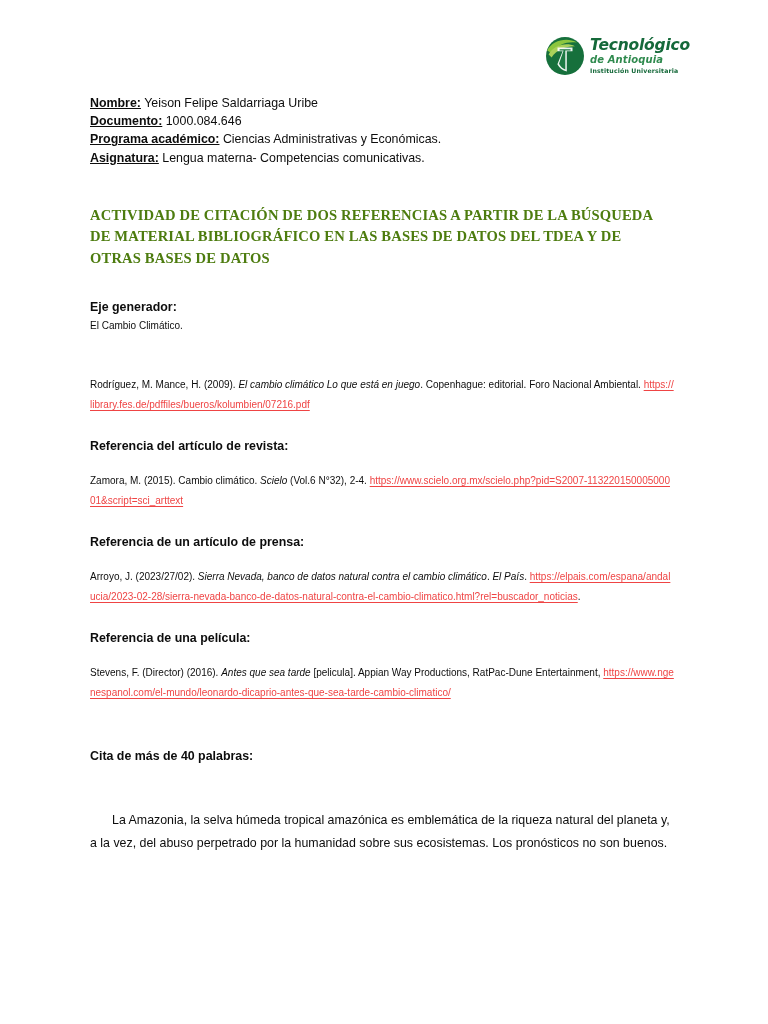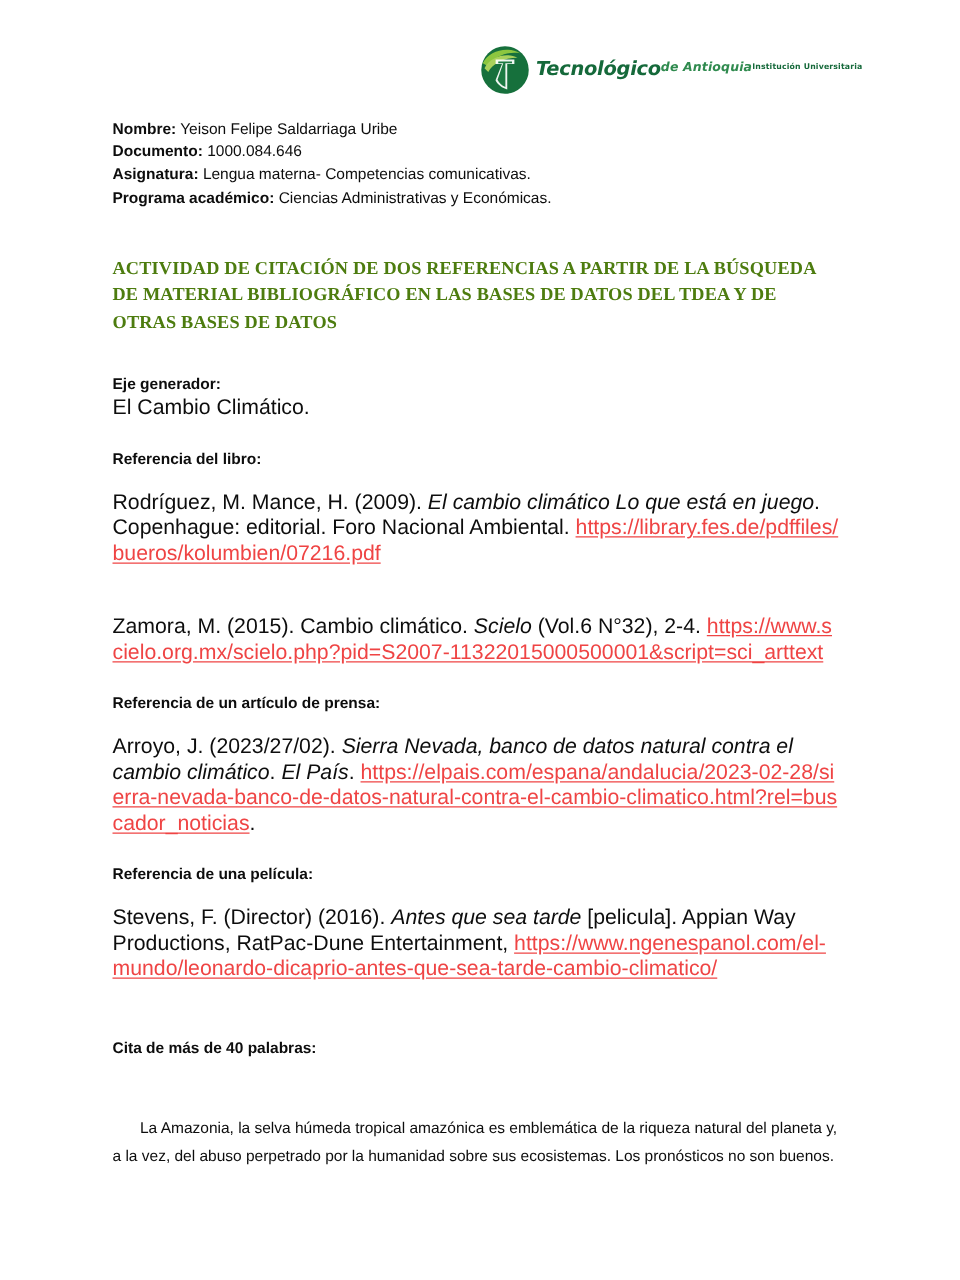--- a/index.html
+++ b/index.html
@@ -33,21 +33,21 @@
     gap: 5px;
   }
   .logo-emblem {
     width: 40px;
     height: 40px;
     flex: 0 0 auto;
     display: block;
   }
   .logo-words {
     display: flex;
-    flex-direction: row;
+    flex-direction: column;
     justify-content: flex-start;
     line-height: 1;
   }
   .logo-line1 {
     font-family: "DejaVu Sans", sans-serif;
     font-weight: bold;
     font-style: italic;
     font-size: 15.5px;
     letter-spacing: -0.2px;
     color: #15693a;
@@ -77,41 +77,41 @@
     top: 94px;
     width: 584px;
   }
 
   .meta-line {
     font-size: 12.4px;
     line-height: 18.2px;
     color: #0d0d0d;
     white-space: nowrap;
   }
-  .meta-line b { font-weight: bold; }
+  .meta-line b { font-weight: bold; text-decoration: underline; }
 
   .doc-title {
     font-family: "Liberation Serif", serif;
     font-weight: bold;
     font-size: 14.6px;
     line-height: 21.5px;
     letter-spacing: 0.15px;
     margin-top: 38px;
     color: #4d7c0f;
   }
 
   .sec-head {
     font-size: 12.4px;
     font-weight: bold;
     line-height: 17px;
     color: #0d0d0d;
   }
 
   .para {
-    font-size: 17px;
+    font-size: 10px;
     line-height: 20.5px;
     color: #0d0d0d;
   }
 
   .ital { font-style: italic; margin-top: 11px; }
 
   a.url {
     color: #ef4444;
     text-decoration: underline;
     text-underline-offset: 1.5px;
@@ -153,44 +153,44 @@
   <div class="content">
 
     <div>
       <div class="meta-line">
         <b>Nombre:</b><span> Yeison Felipe Saldarriaga Uribe</span>
       </div>
       <div class="meta-line">
         <b>Documento:</b><span> 1000.084.646</span>
       </div>
       <div class="meta-line">
+        <b>Programa académico:</b><span> Ciencias Administrativas y Económicas.</span>
+      </div>
+      <div class="meta-line">
         <b>Asignatura:</b><span> Lengua materna- Competencias comunicativas.</span>
-      </div>
-      <div class="meta-line">
-        <b>Programa académico:</b><span> Ciencias Administrativas y Económicas.</span>
       </div>
     </div>
 
     <div class="doc-title">ACTIVIDAD DE CITACIÓN DE DOS REFERENCIAS A PARTIR DE LA BÚSQUEDA DE MATERIAL BIBLIOGRÁFICO EN LAS BASES DE DATOS DEL TDEA Y DE OTRAS BASES DE DATOS</div>
 
     <div class="gap-lg"></div>
 
     <div class="sec-head">Eje generador:</div>
     <div class="para">El Cambio Climático.</div>
 
     <div class="gap-md"></div>
 
-    <div class="sec-head">Referencia del libro:</div>
     <div class="gap-sm"></div>
     <div class="para">
       <span>Rodríguez, M. Mance, H. (2009). </span><span class="ital">El cambio climático Lo que está en juego</span><span>.  Copenhague: editorial. Foro Nacional Ambiental. </span><a class="url" href="#">https://library.fes.de/pdffiles/bueros/kolumbien/07216.pdf</a>
     </div>
 
     <div class="gap-md"></div>
 
+    <div class="sec-head">Referencia del artículo de revista:</div>
     <div class="gap-sm"></div>
     <div class="para">
       <span>Zamora, M. (2015). Cambio climático. </span><span class="ital">Scielo</span><span> (Vol.6 N°32), 2-4.</span>
       <a class="url" href="#">https://www.scielo.org.mx/scielo.php?pid=S2007-11322015000500001&amp;script=sci_arttext</a>
     </div>
 
     <div class="gap-md"></div>
 
     <div class="sec-head">Referencia de un artículo de prensa:</div>
     <div class="gap-sm"></div>

